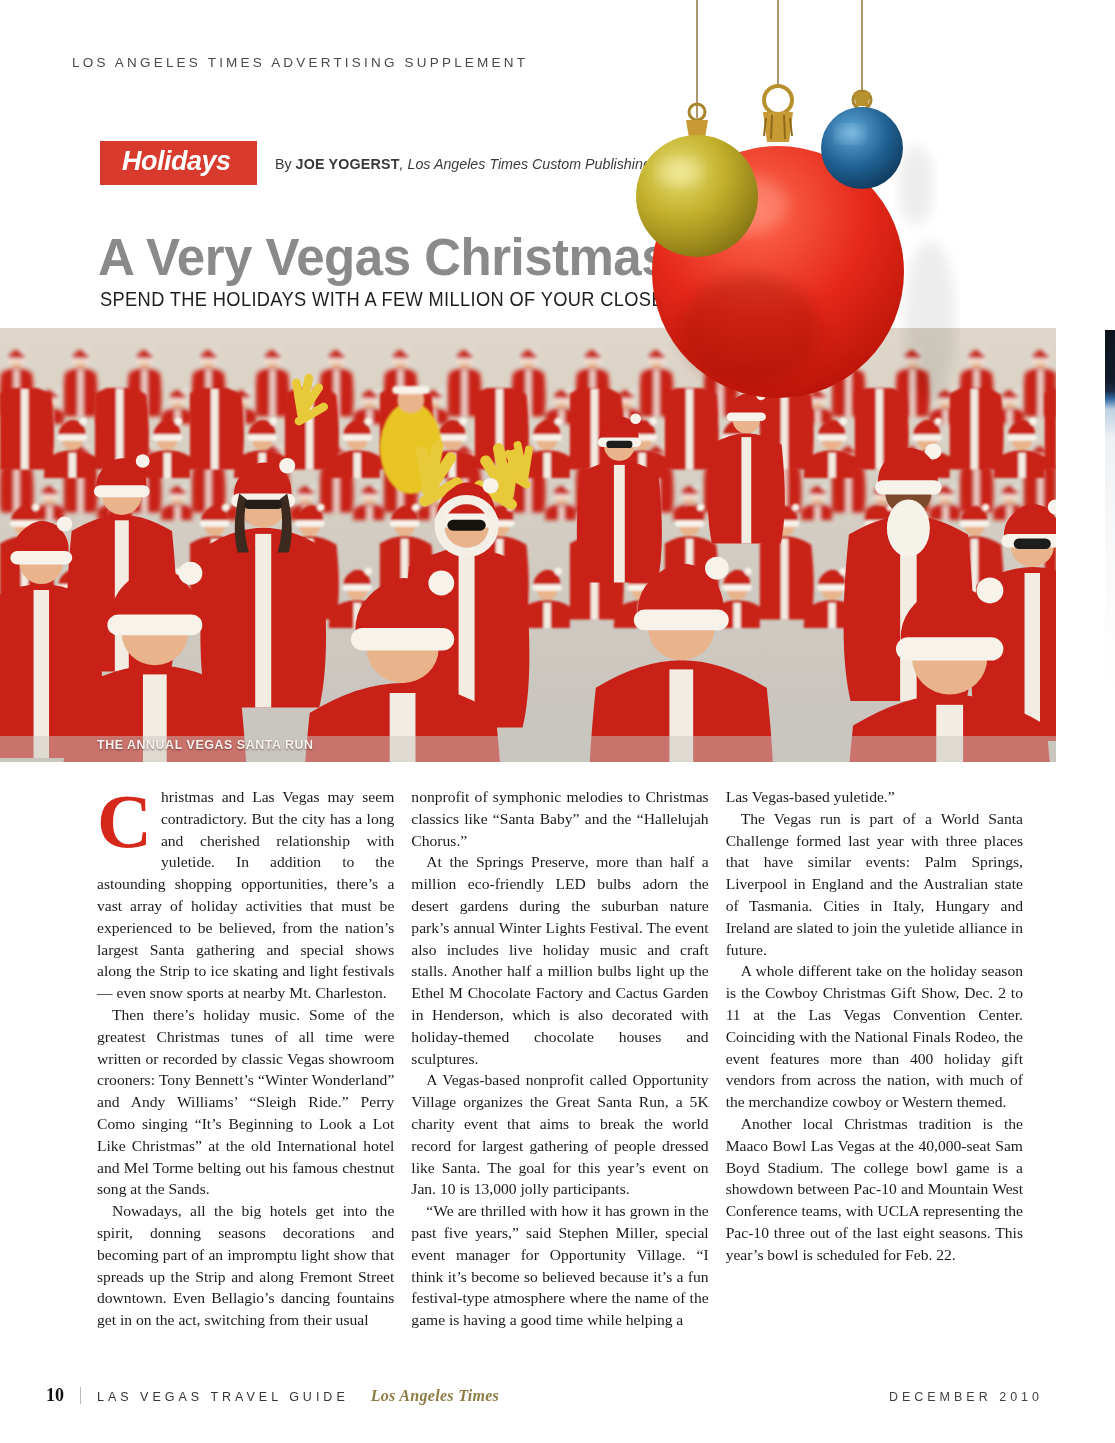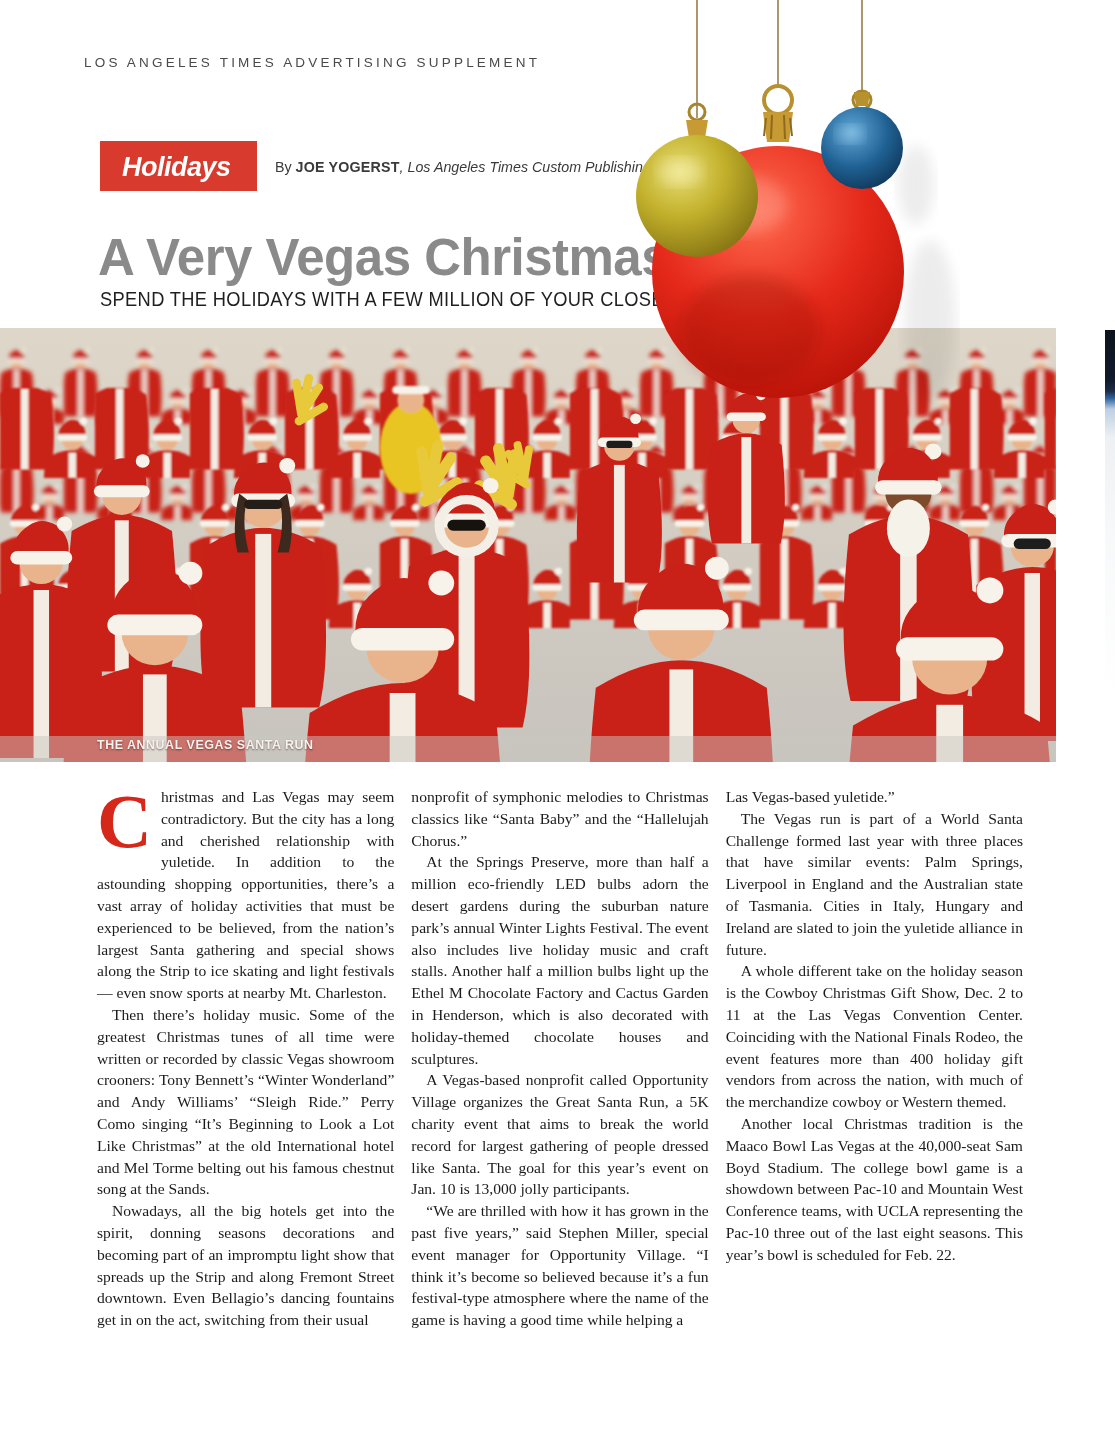--- a/index.html
+++ b/index.html
@@ -1,23 +1,23 @@
 <!DOCTYPE html>
 <html><head>
 <meta charset="utf-8">
 <style>
   html,body{margin:0;padding:0;background:#e9e9e9;}
   .page{position:relative;width:1115px;height:1443px;background:#ffffff;margin:0 auto;
         font-family:"Liberation Sans",sans-serif;overflow:hidden;}
   
-  .kicker{position:absolute;left:84px;top:55px;font-size:13.5px;letter-spacing:3.2px;
+  .kicker{position:absolute;left:72px;top:55px;font-size:13.5px;letter-spacing:3.2px;
           color:#4a4a4a;font-weight:400;}
   .badge-row{position:absolute;left:100px;top:141px;display:flex;align-items:center;}
   .badge{background:#d93a2e;color:#fff;font-style:italic;font-weight:bold;font-size:27px;
-         padding:11px 26px 8px 22px;letter-spacing:-0.5px;}
+         padding:5px 26px 8px 22px;letter-spacing:-0.5px;}
   .byline{margin-left:18px;font-size:15px;color:#3a3a3a;transform:scaleX(.95);transform-origin:left;}
   .byline .by{font-weight:400;}
   .byline .author{font-weight:700;letter-spacing:.2px;}
   .byline .rest{font-style:italic;}
   
   .title{position:absolute;left:98px;top:228px;font-size:51px;font-weight:bold;color:#8a8a8a;
          letter-spacing:-0.5px;}
   .subtitle{position:absolute;left:100px;top:287px;font-size:21px;color:#1f1f1f;font-weight:400;
             letter-spacing:.4px;transform:scaleX(.87);transform-origin:left;white-space:nowrap;}
   
@@ -233,14 +233,23 @@
       <p class="para indent">“We are thrilled with how it has grown in the past five years,” said Stephen Miller, special event manager for Opportunity Village. “I think it’s become so believed because it’s a fun festival-type atmosphere where the name of the game is having a good time while helping a</p>
     </div>
     <div class="col">
       <p class="para">Las Vegas-based yuletide.”</p>
       <p class="para indent">The Vegas run is part of a World Santa Challenge formed last year with three places that have similar events: Palm Springs, Liverpool in England and the Australian state of Tasmania. Cities in Italy, Hungary and Ireland are slated to join the yuletide alliance in future.</p>
       <p class="para indent">A whole different take on the holiday season is the Cowboy Christmas Gift Show, Dec. 2 to 11 at the Las Vegas Convention Center. Coinciding with the National Finals Rodeo, the event features more than 400 holiday gift vendors from across the nation, with much of the merchandize cowboy or Western themed.</p>
       <p class="para indent">Another local Christmas tradition is the Maaco Bowl Las Vegas at the 40,000-seat Sam Boyd Stadium. The college bowl game is a showdown between Pac-10 and Mountain West Conference teams, with UCLA representing the Pac-10 three out of the last eight seasons. This year’s bowl is scheduled for Feb. 22.</p>
     </div>
   </div>
 
+  <div class="footer">
+    <div class="footer-left">
+      <span class="page-num">10</span>
+      <span class="foot-div"></span>
+      <span class="pub">LAS VEGAS TRAVEL GUIDE</span>
+      <span class="brand">Los Angeles Times</span>
+    </div>
+    <span class="issue">DECEMBER 2010</span>
+  </div>
 
 </div>
 
 </body></html>

